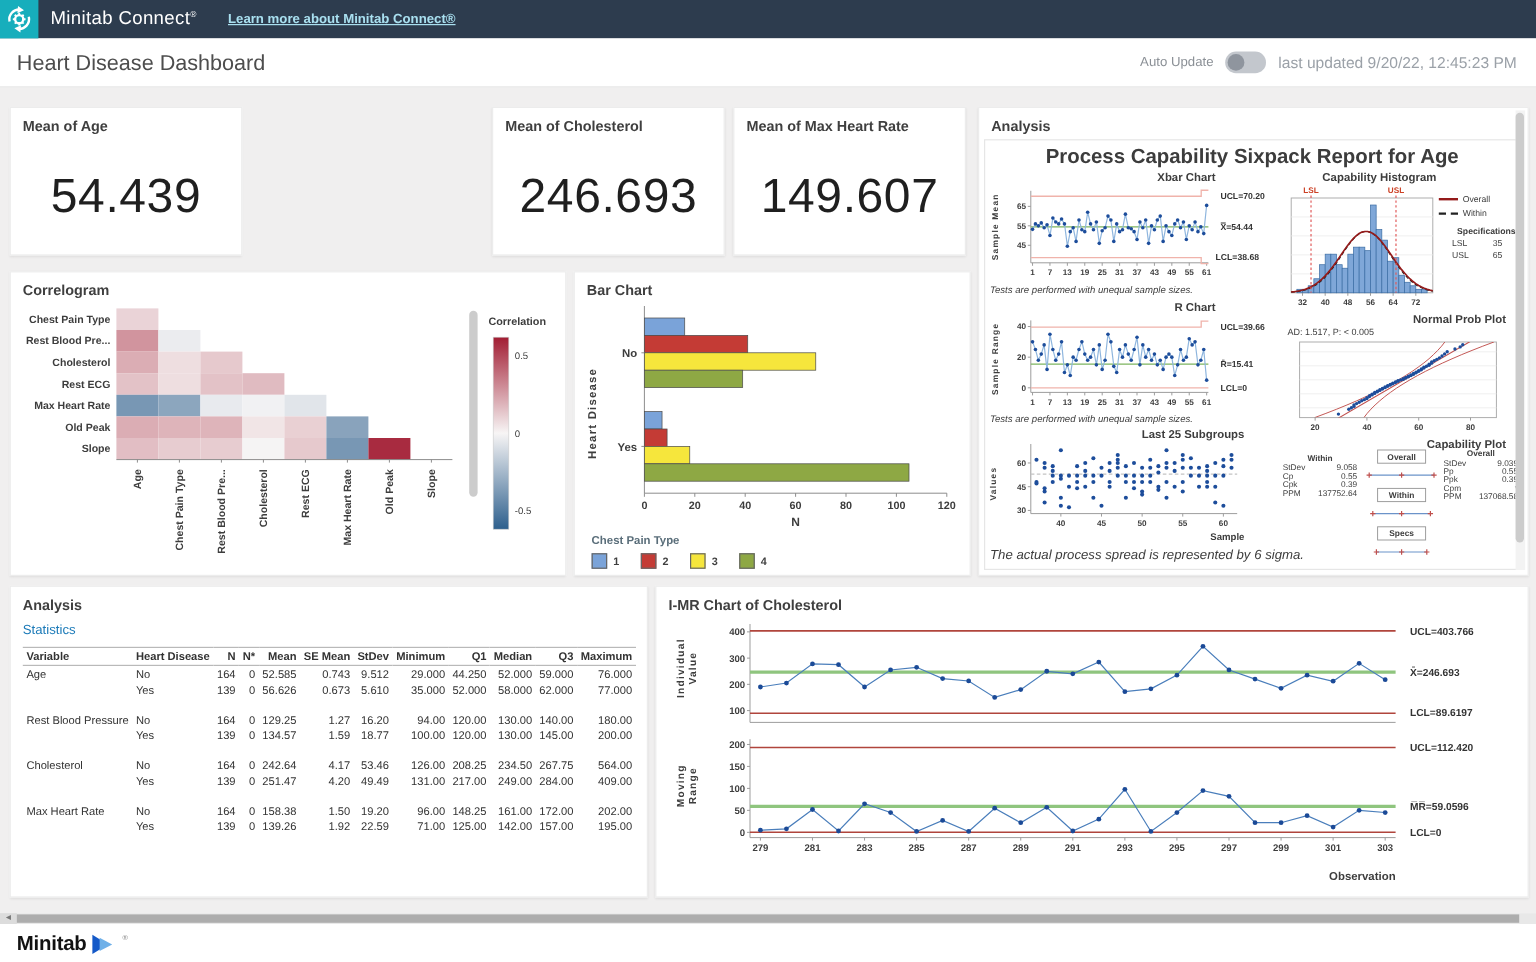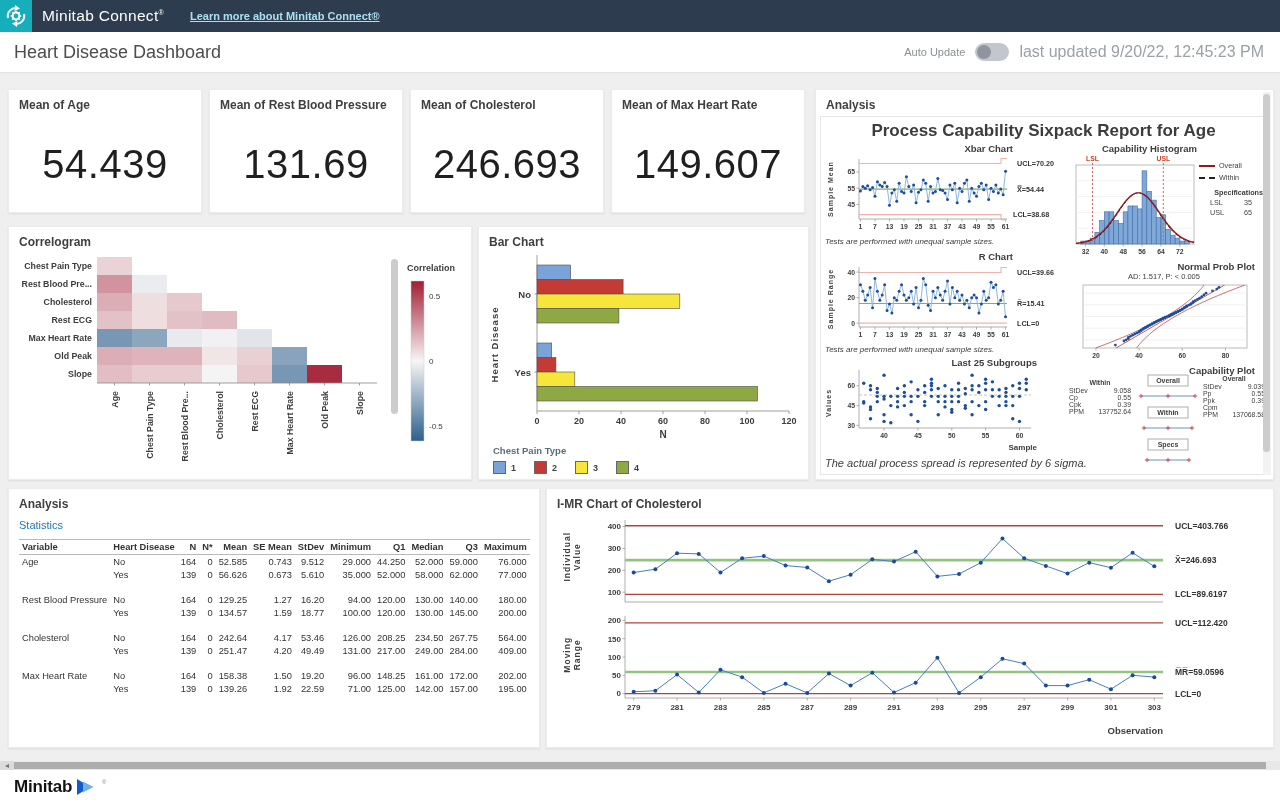--- a/index.html
+++ b/index.html
@@ -10,21 +10,21 @@
   .brand{color:#fff;font-size:15.5px;letter-spacing:.3px;margin-left:10px;font-weight:400;}
   .brand sup{font-size:7px;}
   .nav-link{color:#a9e0f0;font-size:11px;margin-left:26px;font-weight:600;}
   
   .pagehead{height:40px;background:#fff;border-bottom:1px solid #e2e2e2;display:flex;align-items:center;}
   .page-title{font-size:18px;color:#4d4d4d;margin-left:14px;flex:0 0 auto;}
   .head-right{margin-left:auto;margin-right:16px;display:flex;align-items:center;gap:10px;}
   .autoupd{font-size:11px;color:#8b9096;}
   .toggle{width:34px;height:18px;border-radius:9px;background:#c3c7cd;position:relative;cursor:pointer;}
   .knob{width:14px;height:14px;border-radius:50%;background:#8f959e;position:absolute;left:2px;top:2px;}
-  .lastupd{font-size:16px;color:#9ba1a8;}
+  .lastupd{font-size:13px;color:#9ba1a8;}
   
   .content{position:relative;height:688px;background:#f0efef;}
   .panel{position:absolute;background:#fff;border:1px solid #ececec;box-shadow:0 1px 2px rgba(0,0,0,.08);}
   .ptitle{position:absolute;left:10px;top:8px;font-size:12px;font-weight:600;color:#3f3f3f;}
   
   .kpi-val{position:absolute;left:0;right:0;top:52px;text-align:center;font-size:40px;color:#1f1f1f;font-weight:400;letter-spacing:.5px;}
   
   .cmount{position:absolute;}
   .cmount svg{display:block;}
   .limlabel{position:absolute;white-space:nowrap;color:#333;font-weight:600;}
@@ -35,21 +35,21 @@
   .rep-title{position:absolute;left:0;right:0;top:4px;text-align:center;font-size:17px;font-weight:700;color:#3c3c3c;}
   .ctitle{position:absolute;text-align:right;font-size:9.5px;font-weight:700;color:#3d3d3d;}
   .note{position:absolute;font-size:8px;font-style:italic;color:#3c3c3c;}
   .footnote{position:absolute;font-size:11px;font-style:italic;color:#3c3c3c;}
   .hlegend{position:absolute;font-size:7.2px;color:#3d3d3d;}
   .hl-row{display:flex;align-items:center;gap:4px;margin-bottom:3px;}
   .hl-solid{width:16px;border-top:2px solid #941a1a;}
   .hl-dash{width:16px;border-top:2px dashed #222;}
   .spec-title{font-weight:700;margin-top:6px;text-align:right;}
   .spec-row{display:flex;justify-content:space-between;width:42px;margin:1px auto 0;}
-  .sub{position:absolute;text-align:center;font-size:7.5px;color:#3d3d3d;}
+  .sub{position:absolute;font-size:7.5px;color:#3d3d3d;}
   .capstats{position:absolute;font-size:6.9px;color:#3d3d3d;}
   .capstats .cs-title{text-align:center;font-weight:600;margin-bottom:1px;}
   .cs-row{display:flex;justify-content:space-between;}
   .vscroll{position:absolute;width:8px;background:#f3f3f3;}
   .vthumb{position:absolute;width:7px;border-radius:4px;background:#cccccc;}
   
   .stats-sub{position:absolute;left:10px;top:30px;font-size:11px;font-weight:400;color:#1b7ab8;}
   table.stats{position:absolute;left:10px;top:50px;width:508px;border-collapse:collapse;font-size:9.3px;color:#333;white-space:nowrap;}
   table.stats th{font-weight:700;border-top:1px solid #b9b9b9;border-bottom:1px solid #b9b9b9;padding:2px 3px;}
   table.stats td{padding:1.5px 3px;}
@@ -107,24 +107,20 @@
       </div>
     <span class="lastupd">last updated 9/20/22, 12:45:23 PM</span>
   </div>
 </div>
 
 <div class="content">
 
   <div class="panel" style="left:8px;top:16px;width:192px;height:122px;">
     <div class="ptitle">Mean of Age</div>
     <div class="kpi-val">54.439</div>
-  </div>
-  <div class="panel" style="left:209px;top:16px;width:192px;height:122px;">
-    <div class="ptitle">Mean of Rest Blood Pressure</div>
-    <div class="kpi-val">131.69</div>
   </div>
   <div class="panel" style="left:410px;top:16px;width:192px;height:122px;">
     <div class="ptitle">Mean of Cholesterol</div>
     <div class="kpi-val">246.693</div>
   </div>
   <div class="panel" style="left:611px;top:16px;width:192px;height:122px;">
     <div class="ptitle">Mean of Max Heart Rate</div>
     <div class="kpi-val">149.607</div>
   </div>
 

